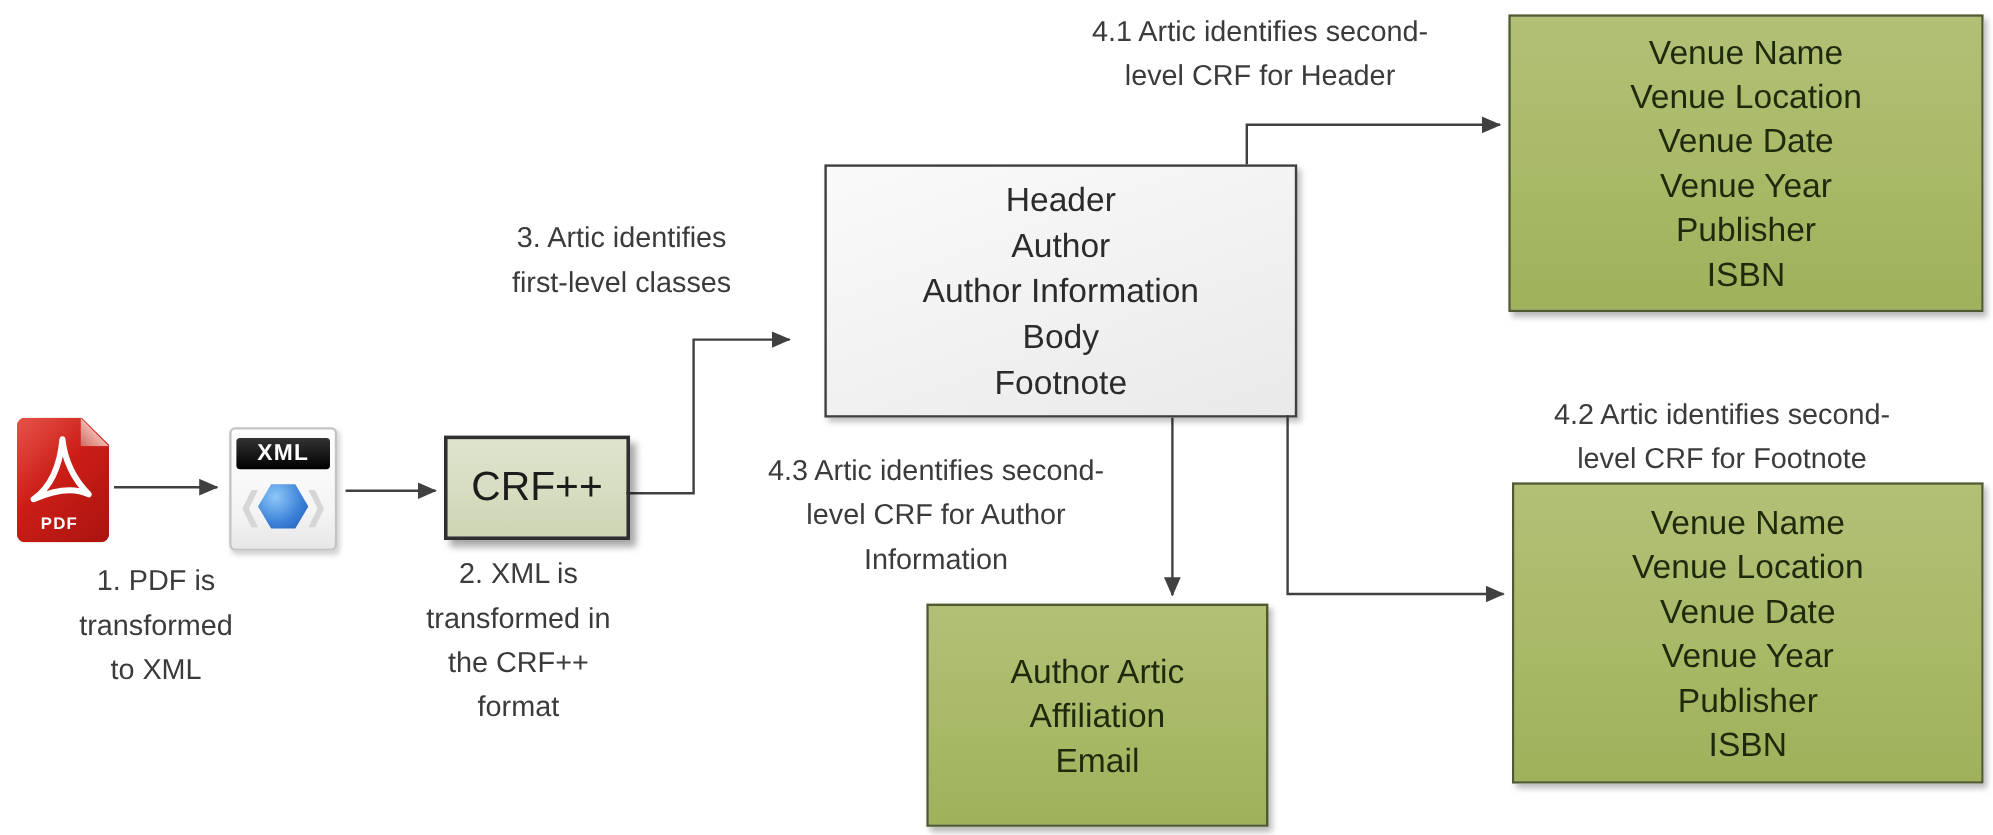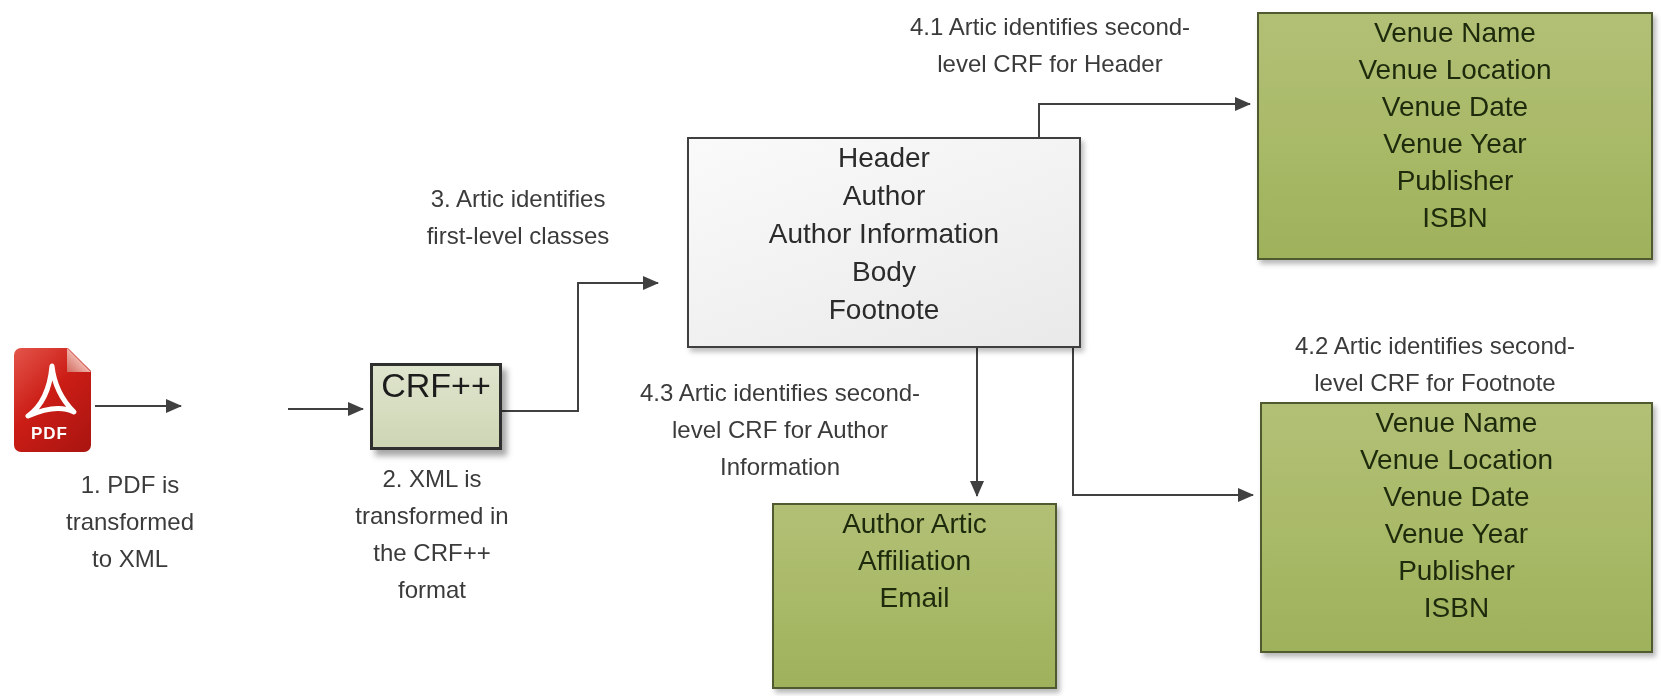--- a/index.html
+++ b/index.html
@@ -31,21 +31,21 @@
     color: #3b3b3b;
     text-align: center;
     white-space: pre-line;
   }
   
   .node {
     position: absolute;
     display: flex;
     flex-direction: column;
     align-items: center;
-    justify-content: flex-start;
+    justify-content: center;
     text-align: center;
     box-sizing: border-box;
   }
   .gray-box {
     background: linear-gradient(160deg, #fafafa 0%, #f1f1f1 55%, #e9e9e9 100%);
     border: 2px solid #3f3f3f;
     box-shadow: 3px 4px 5px rgba(0,0,0,0.25);
     color: #2b2b2b;
     font-size: 28px;
     line-height: 38px;
@@ -77,21 +77,21 @@
   }
   .pdf-fold {
     position: absolute; right: 0; top: 0; width: 24px; height: 24px;
     background: linear-gradient(to bottom left, rgba(0,0,0,0) 0 49%, #f0b4ab 50%, #cf6a5e 100%);
     clip-path: polygon(0 0, 100% 100%, 0 100%);
   }
   .pdf-swirl { position: absolute; left: 8px; top: 12px; }
   .pdf-label {
     position: absolute; left: 0; right: 6px; bottom: 8px;
     text-align: center; color: #ffffff; font-weight: bold;
-    font-size: 17px; letter-spacing: 1px;
+    font-size: 14px; letter-spacing: 1px;
   }
   
   .xml-icon { position: absolute; left: 191px; top: 356px; width: 90px; height: 103px; }
   .xml-page {
     position: absolute; inset: 0;
     background: linear-gradient(180deg, #ffffff 0%, #f4f4f4 70%, #e7e7e7 100%);
     border: 2px solid #c3c3c3;
     border-radius: 5px;
     box-shadow: 2px 3px 4px rgba(0,0,0,0.18);
   }
@@ -135,22 +135,29 @@
 
   <div class="pdf-icon">
     <div class="pdf-body"></div>
     <div class="pdf-fold"></div>
     <svg class="pdf-swirl" width="56" height="62" viewBox="0 0 56 62">
       <path d="M30 6 C 28 28 20 46 6 56 C 24 48 40 46 52 52 C 40 40 32 24 30 6 Z" fill="none" stroke="#ffffff" stroke-width="5" stroke-linecap="round" stroke-linejoin="round"></path>
     </svg>
     <div class="pdf-label">PDF</div>
   </div>
 
-
-  <div class="node crf-box" style="left:370px; top:363px; width:132px; height:87px;">
+  <div class="xml-icon">
+    <div class="xml-page"></div>
+    <div class="xml-banner">XML</div>
+    <div class="xml-chevron left">❬</div>
+    <div class="xml-chevron right">❭</div>
+    <div class="xml-hex"></div>
+  </div>
+
+  <div class="node crf-box" style="left:370px; top:363px; width:155px; height:87px;">
     <span>CRF++</span>
   </div>
 
   <div class="node gray-box" style="left:665px; top:137px; width:394px; height:211px;">
     <span class="box-line">Header</span>
     <span class="box-line">Author</span>
     <span class="box-line">Author Information</span>
     <span class="box-line">Body</span>
     <span class="box-line">Footnote</span>
   </div>

